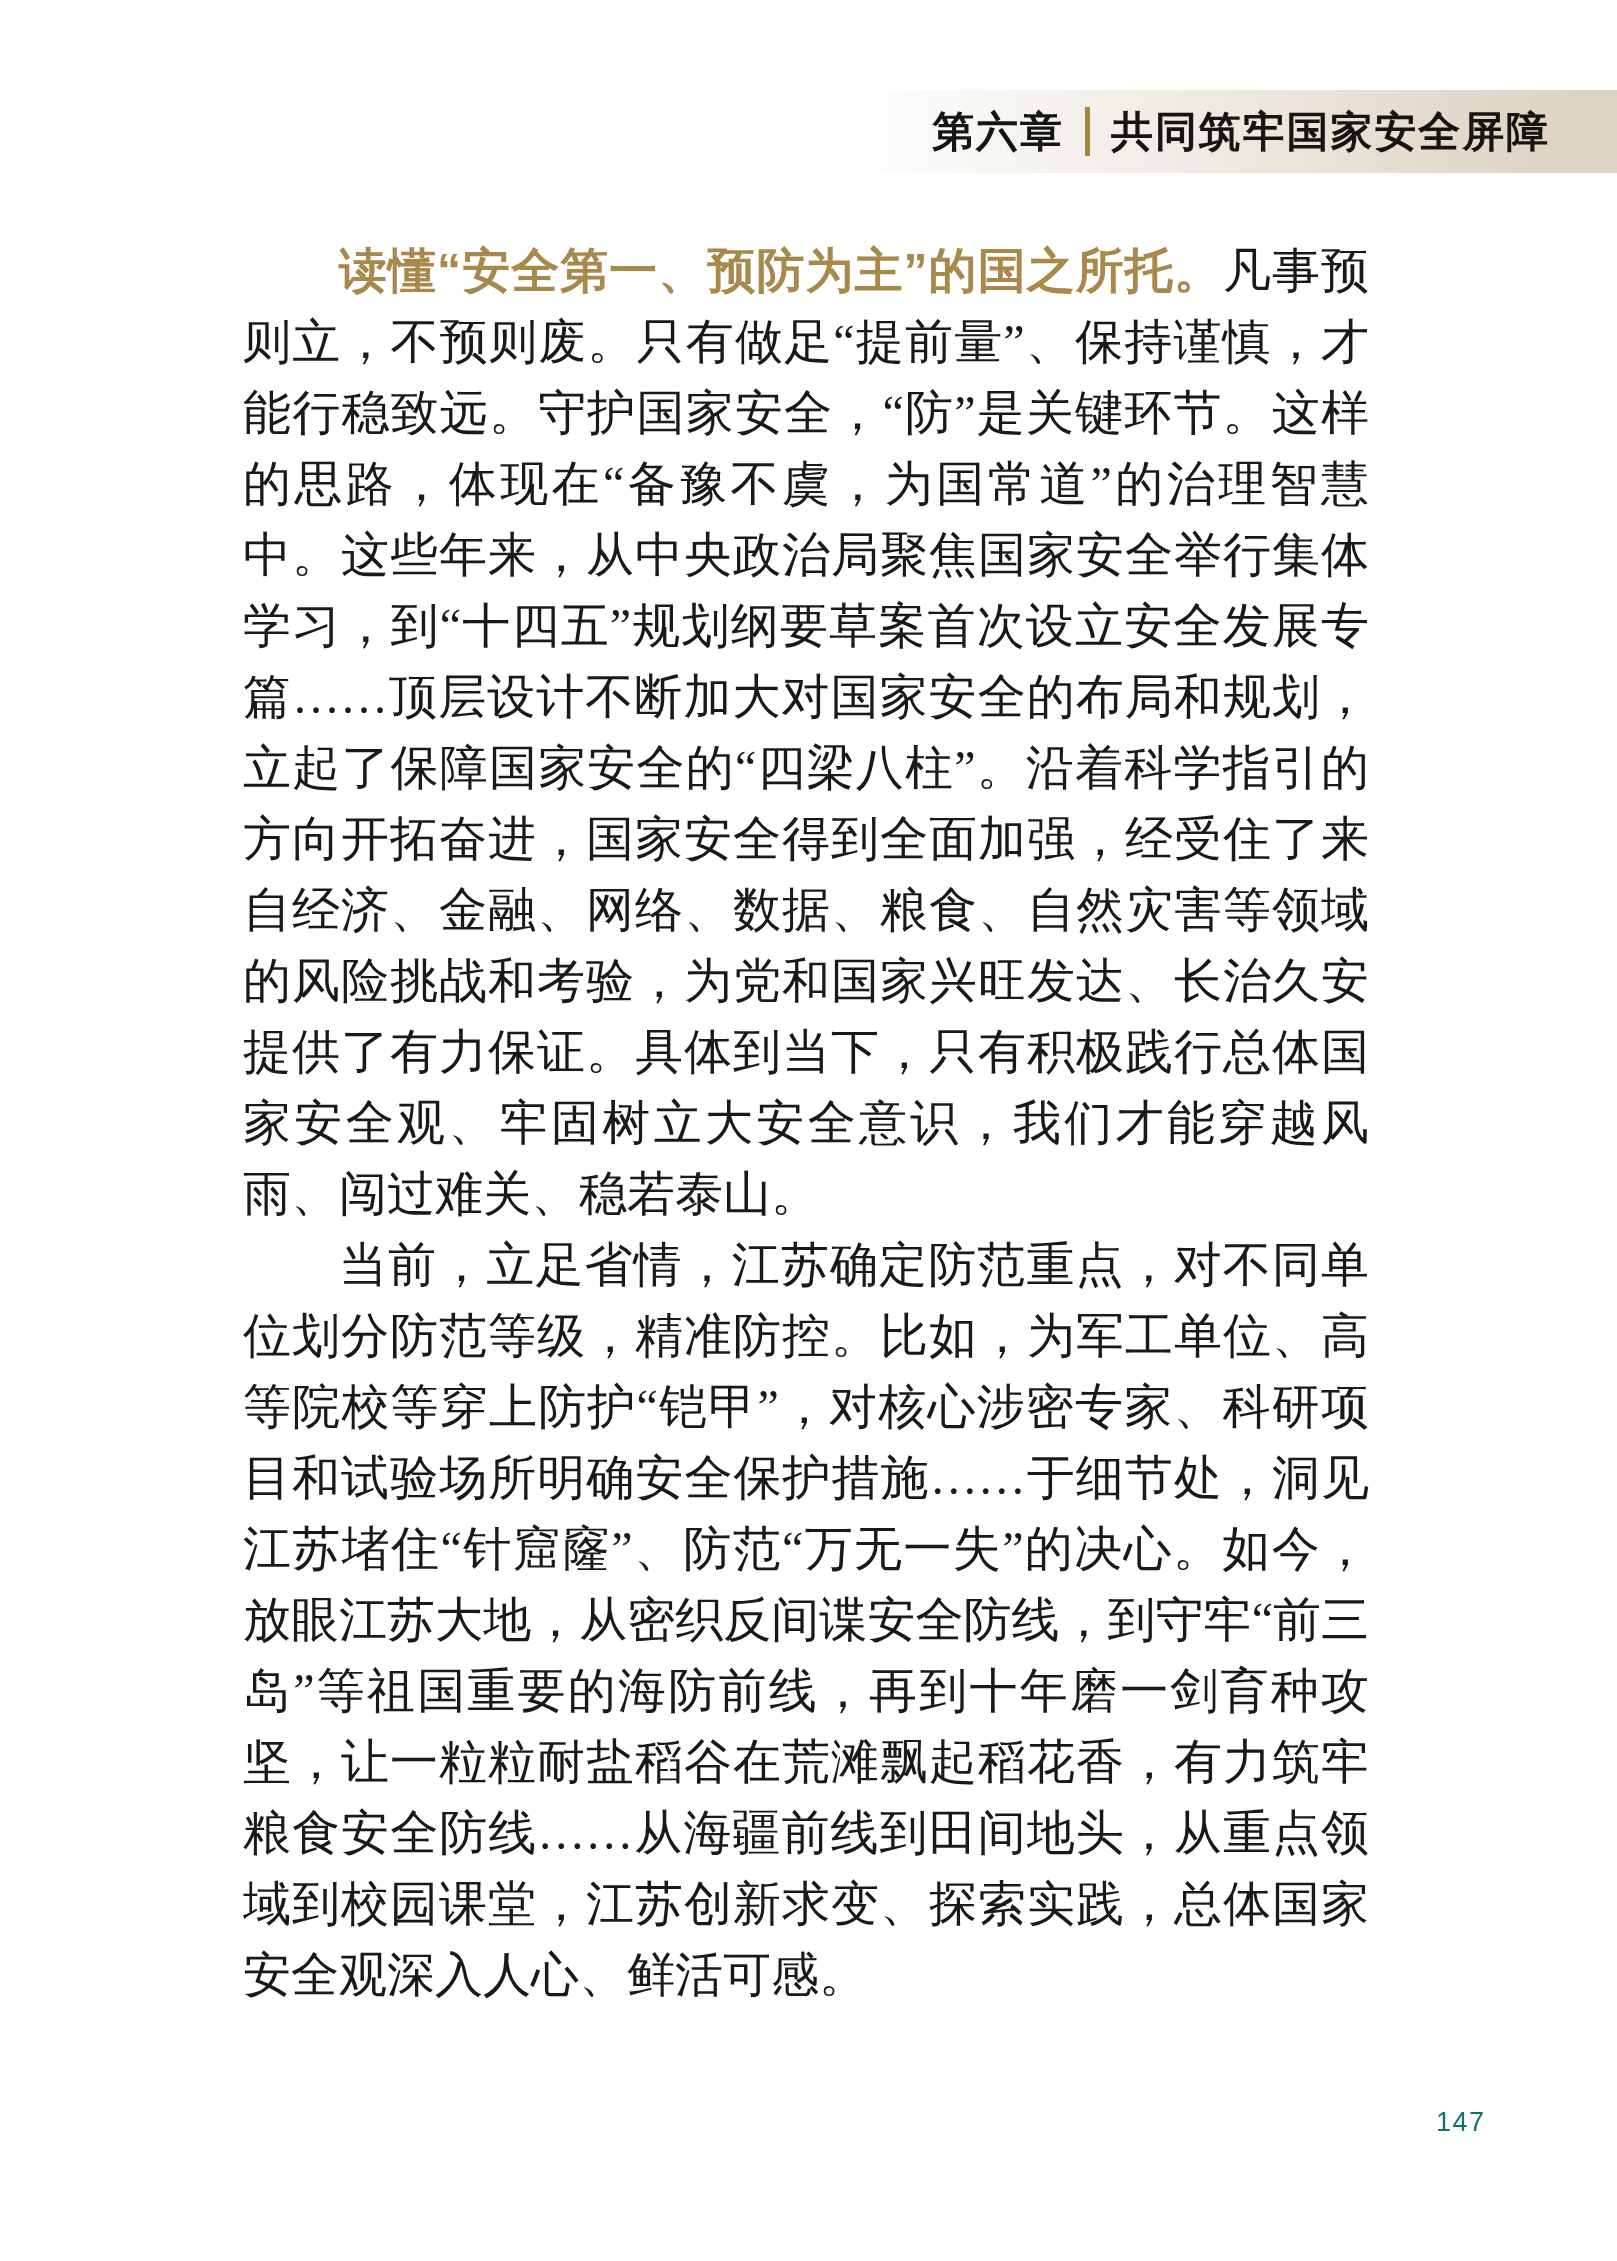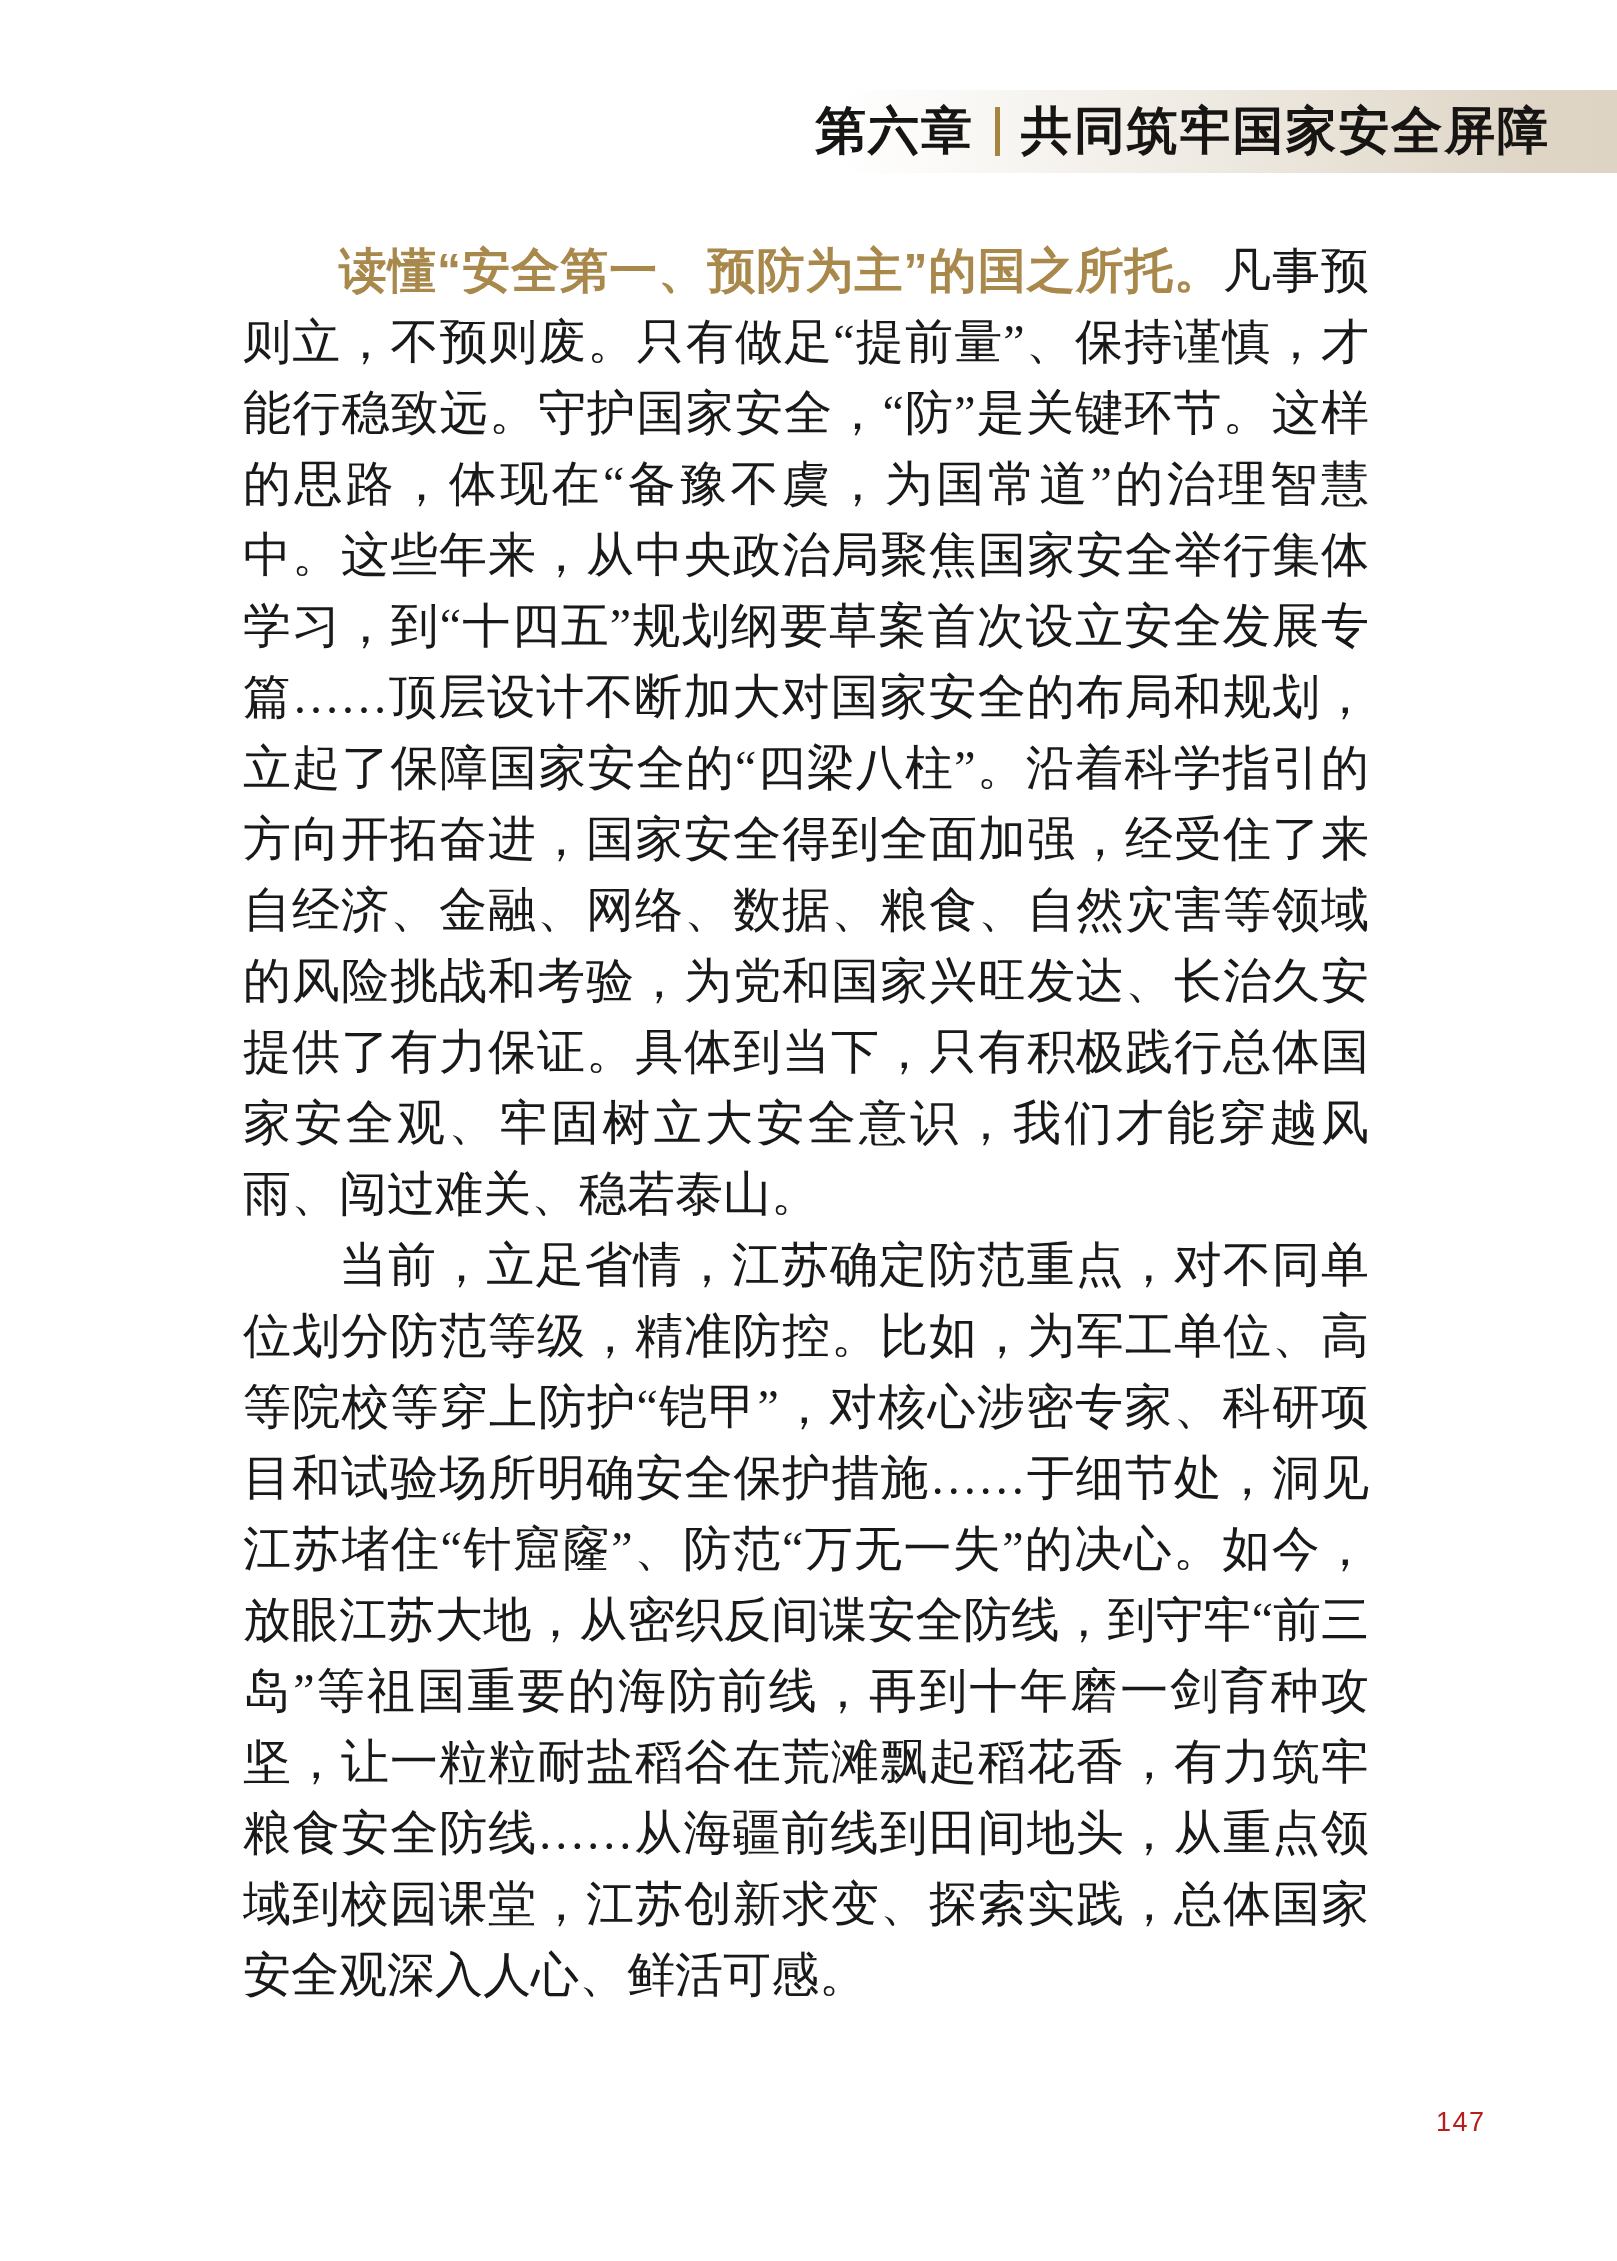--- a/index.html
+++ b/index.html
@@ -31,21 +31,21 @@
     display: flex;
     align-items: center;
     justify-content: flex-end;
     padding-right: 68px;
     box-sizing: border-box;
   }
   .chapter-banner .chap-num,
   .chapter-banner .chap-title {
     font-family: Liberation Sans, sans-serif;
     font-weight: 700;
-    font-size: 51px;
+    font-size: 42px;
     color: #171513;
     letter-spacing: 1.9px;
     white-space: nowrap;
   }
   .chapter-sep {
     width: 4.4px;
     height: 49px;
     background: #a6863f;
     margin: 0 21.4px;
     flex: 0 0 auto;
@@ -75,21 +75,21 @@
   }
 
   
   .page-number {
     position: absolute;
     top: 2107px;
     left: 1436px;
     font-family: "Liberation Sans", "DejaVu Sans", sans-serif;
     font-size: 27px;
     letter-spacing: 1.5px;
-    color: #b91c1c;
+    color: #0f766e;
   }
 </style>
 </head>
 <body>
 
 <div class="page">
 
   <div class="chapter-banner">
     <span class="chap-num">第六章</span>
     <span class="chapter-sep"></span>

